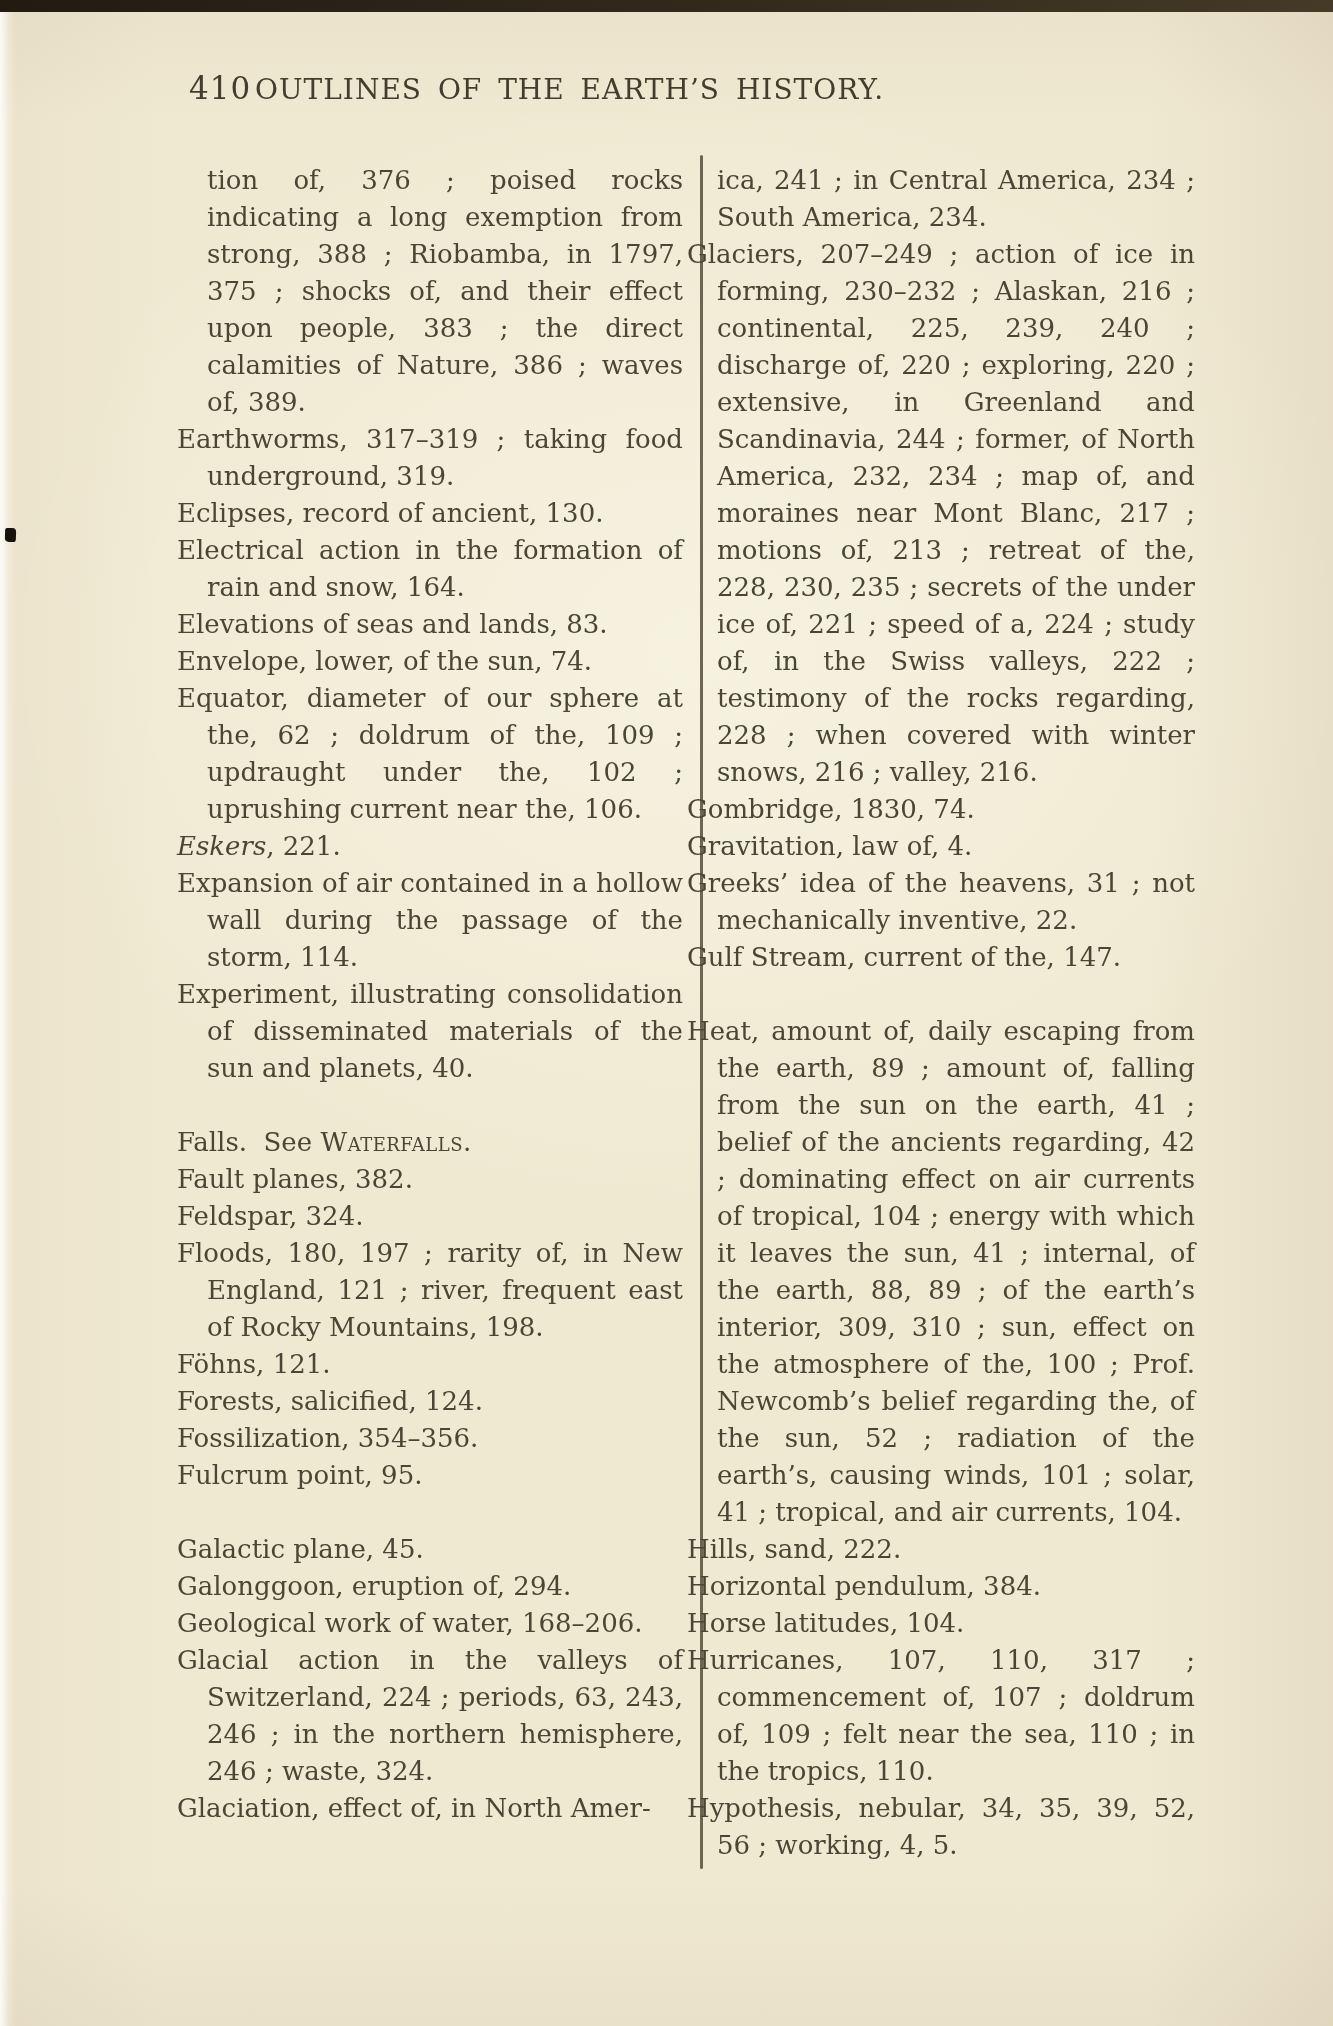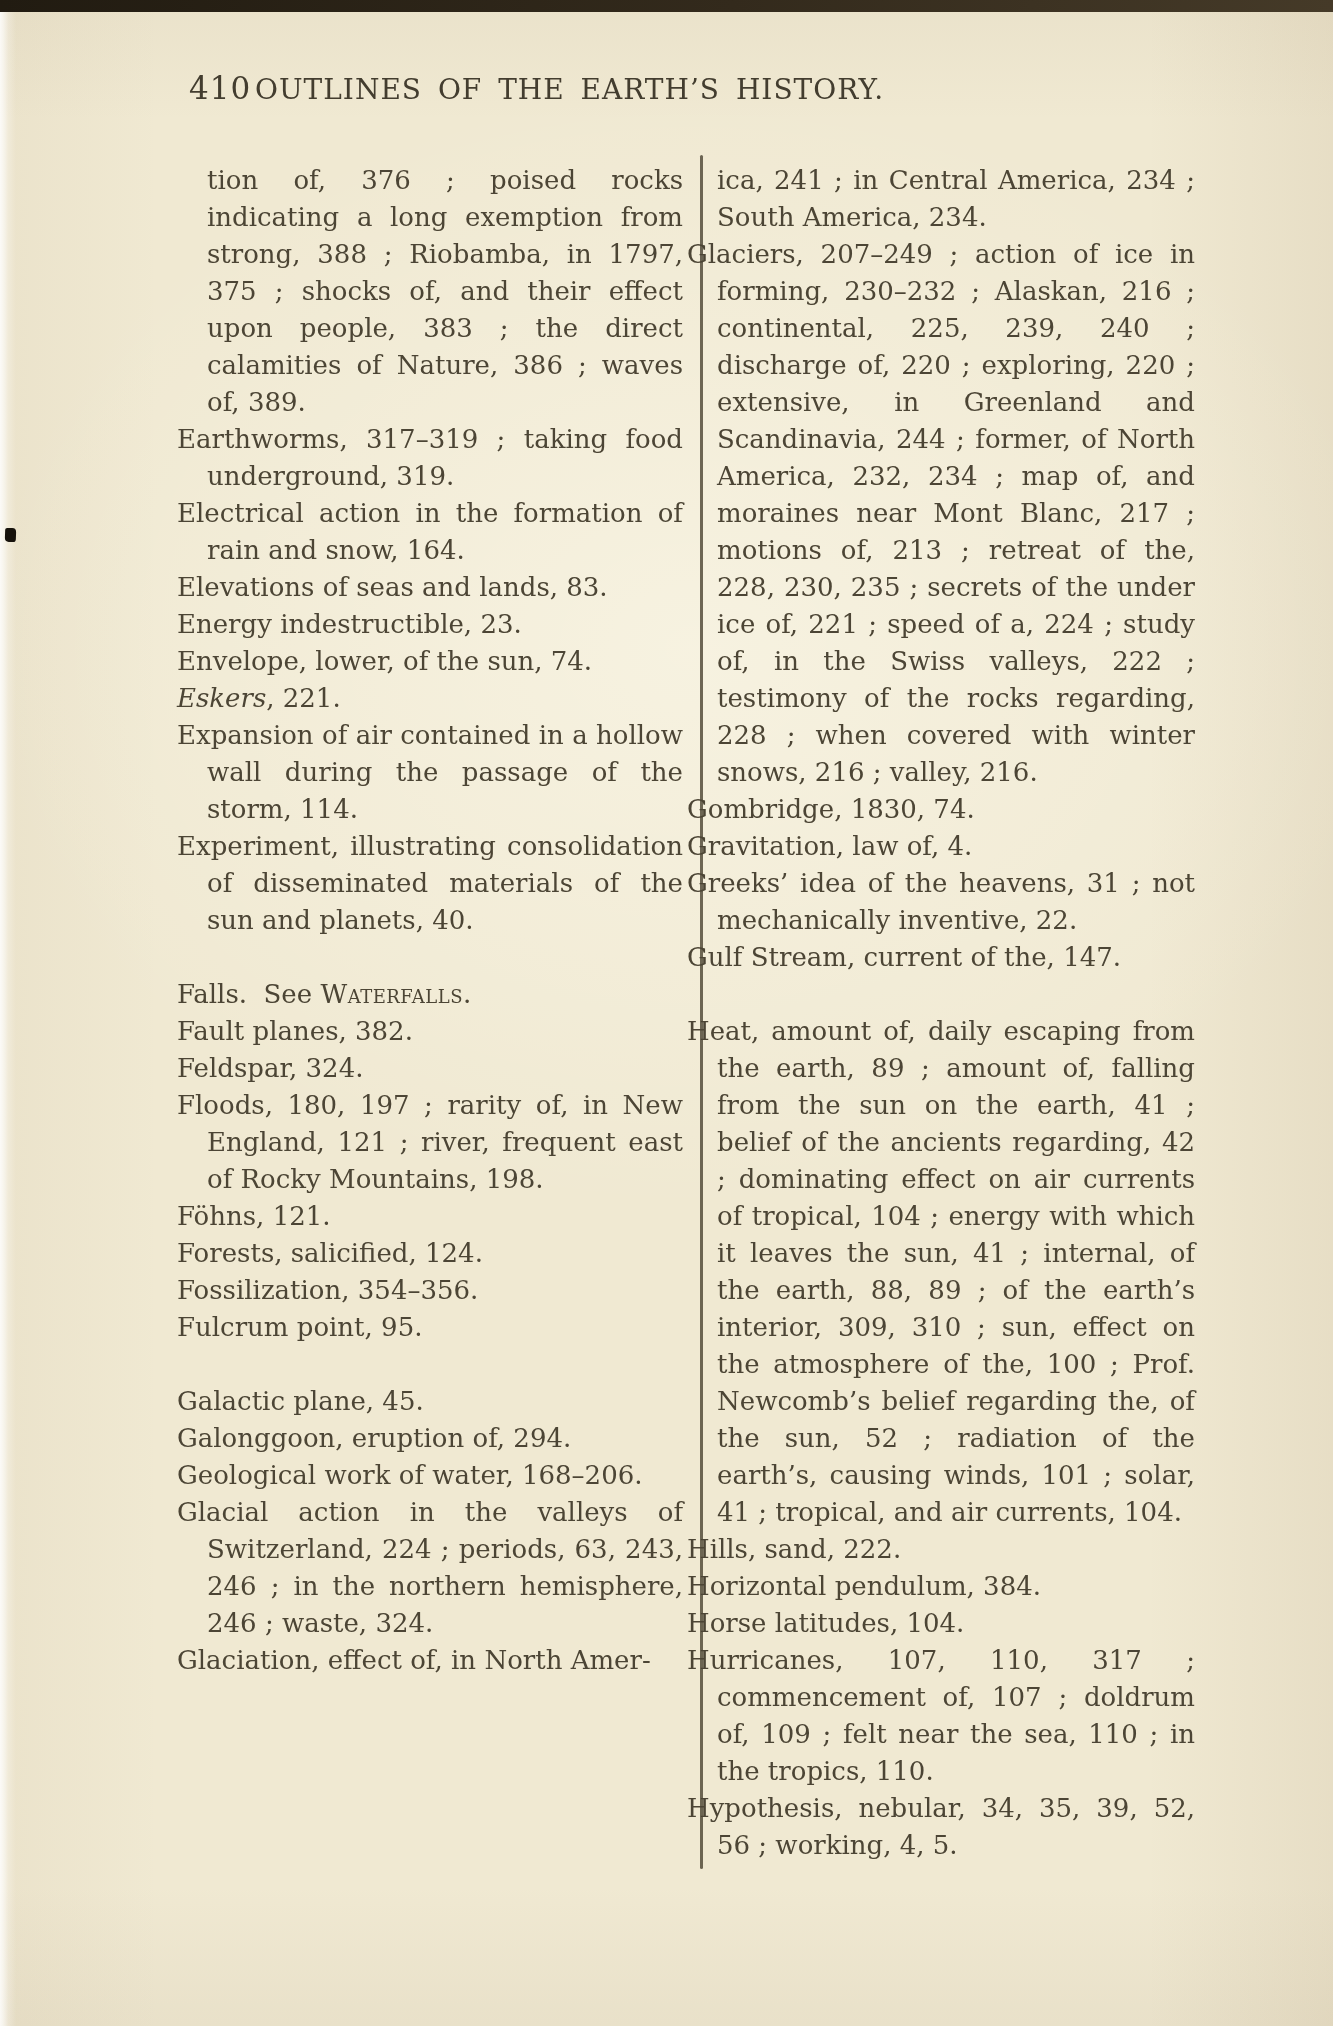--- a/index.html
+++ b/index.html
@@ -71,24 +71,25 @@
   <div class="left-edge"></div>
   <div class="ink-mark"></div>
 
   <div class="page-number">410</div>
 
   <div class="running-title">OUTLINES OF THE EARTH’S HISTORY.</div>
 
   <div class="column left">
       <div class="entry continuation"><span>tion of, 376 ; poised rocks indicating a long exemption from strong, 388 ; Riobamba, in 1797, 375 ; shocks of, and their effect upon people, 383 ; the direct calamities of Nature, 386 ; waves of, 389.</span></div>
       <div class="entry"><span>Earthworms, 317–319 ; taking food underground, 319.</span></div>
+      <div class="entry"><span>Eclipses, record of ancient, 130.</span></div>
       <div class="entry"><span>Electrical action in the formation of rain and snow, 164.</span></div>
       <div class="entry"><span>Elevations of seas and lands, 83.</span></div>
-      <div class="entry"><span>Energy indestructible, 23.</span></div>
       <div class="entry"><span>Envelope, lower, of the sun, 74.</span></div>
+      <div class="entry"><span>Equator, diameter of our sphere at the, 62 ; doldrum of the, 109 ; updraught under the, 102 ; uprushing current near the, 106.</span></div>
       <div class="entry"><span class="italic">Eskers</span><span>, 221.</span></div>
       <div class="entry"><span>Expansion of air contained in a hollow wall during the passage of the storm, 114.</span></div>
       <div class="entry"><span>Experiment, illustrating consolidation of disseminated materials of the sun and planets, 40.</span></div>
       <div class="entry gap-before"><span>Falls.&nbsp; See </span><span class="smallcaps">Waterfalls</span><span>.</span></div>
       <div class="entry"><span>Fault planes, 382.</span></div>
       <div class="entry"><span>Feldspar, 324.</span></div>
       <div class="entry"><span>Floods, 180, 197 ; rarity of, in New England, 121 ; river, frequent east of Rocky Mountains, 198.</span></div>
       <div class="entry"><span>Föhns, 121.</span></div>
       <div class="entry"><span>Forests, salicified, 124.</span></div>
       <div class="entry"><span>Fossilization, 354–356.</span></div>

